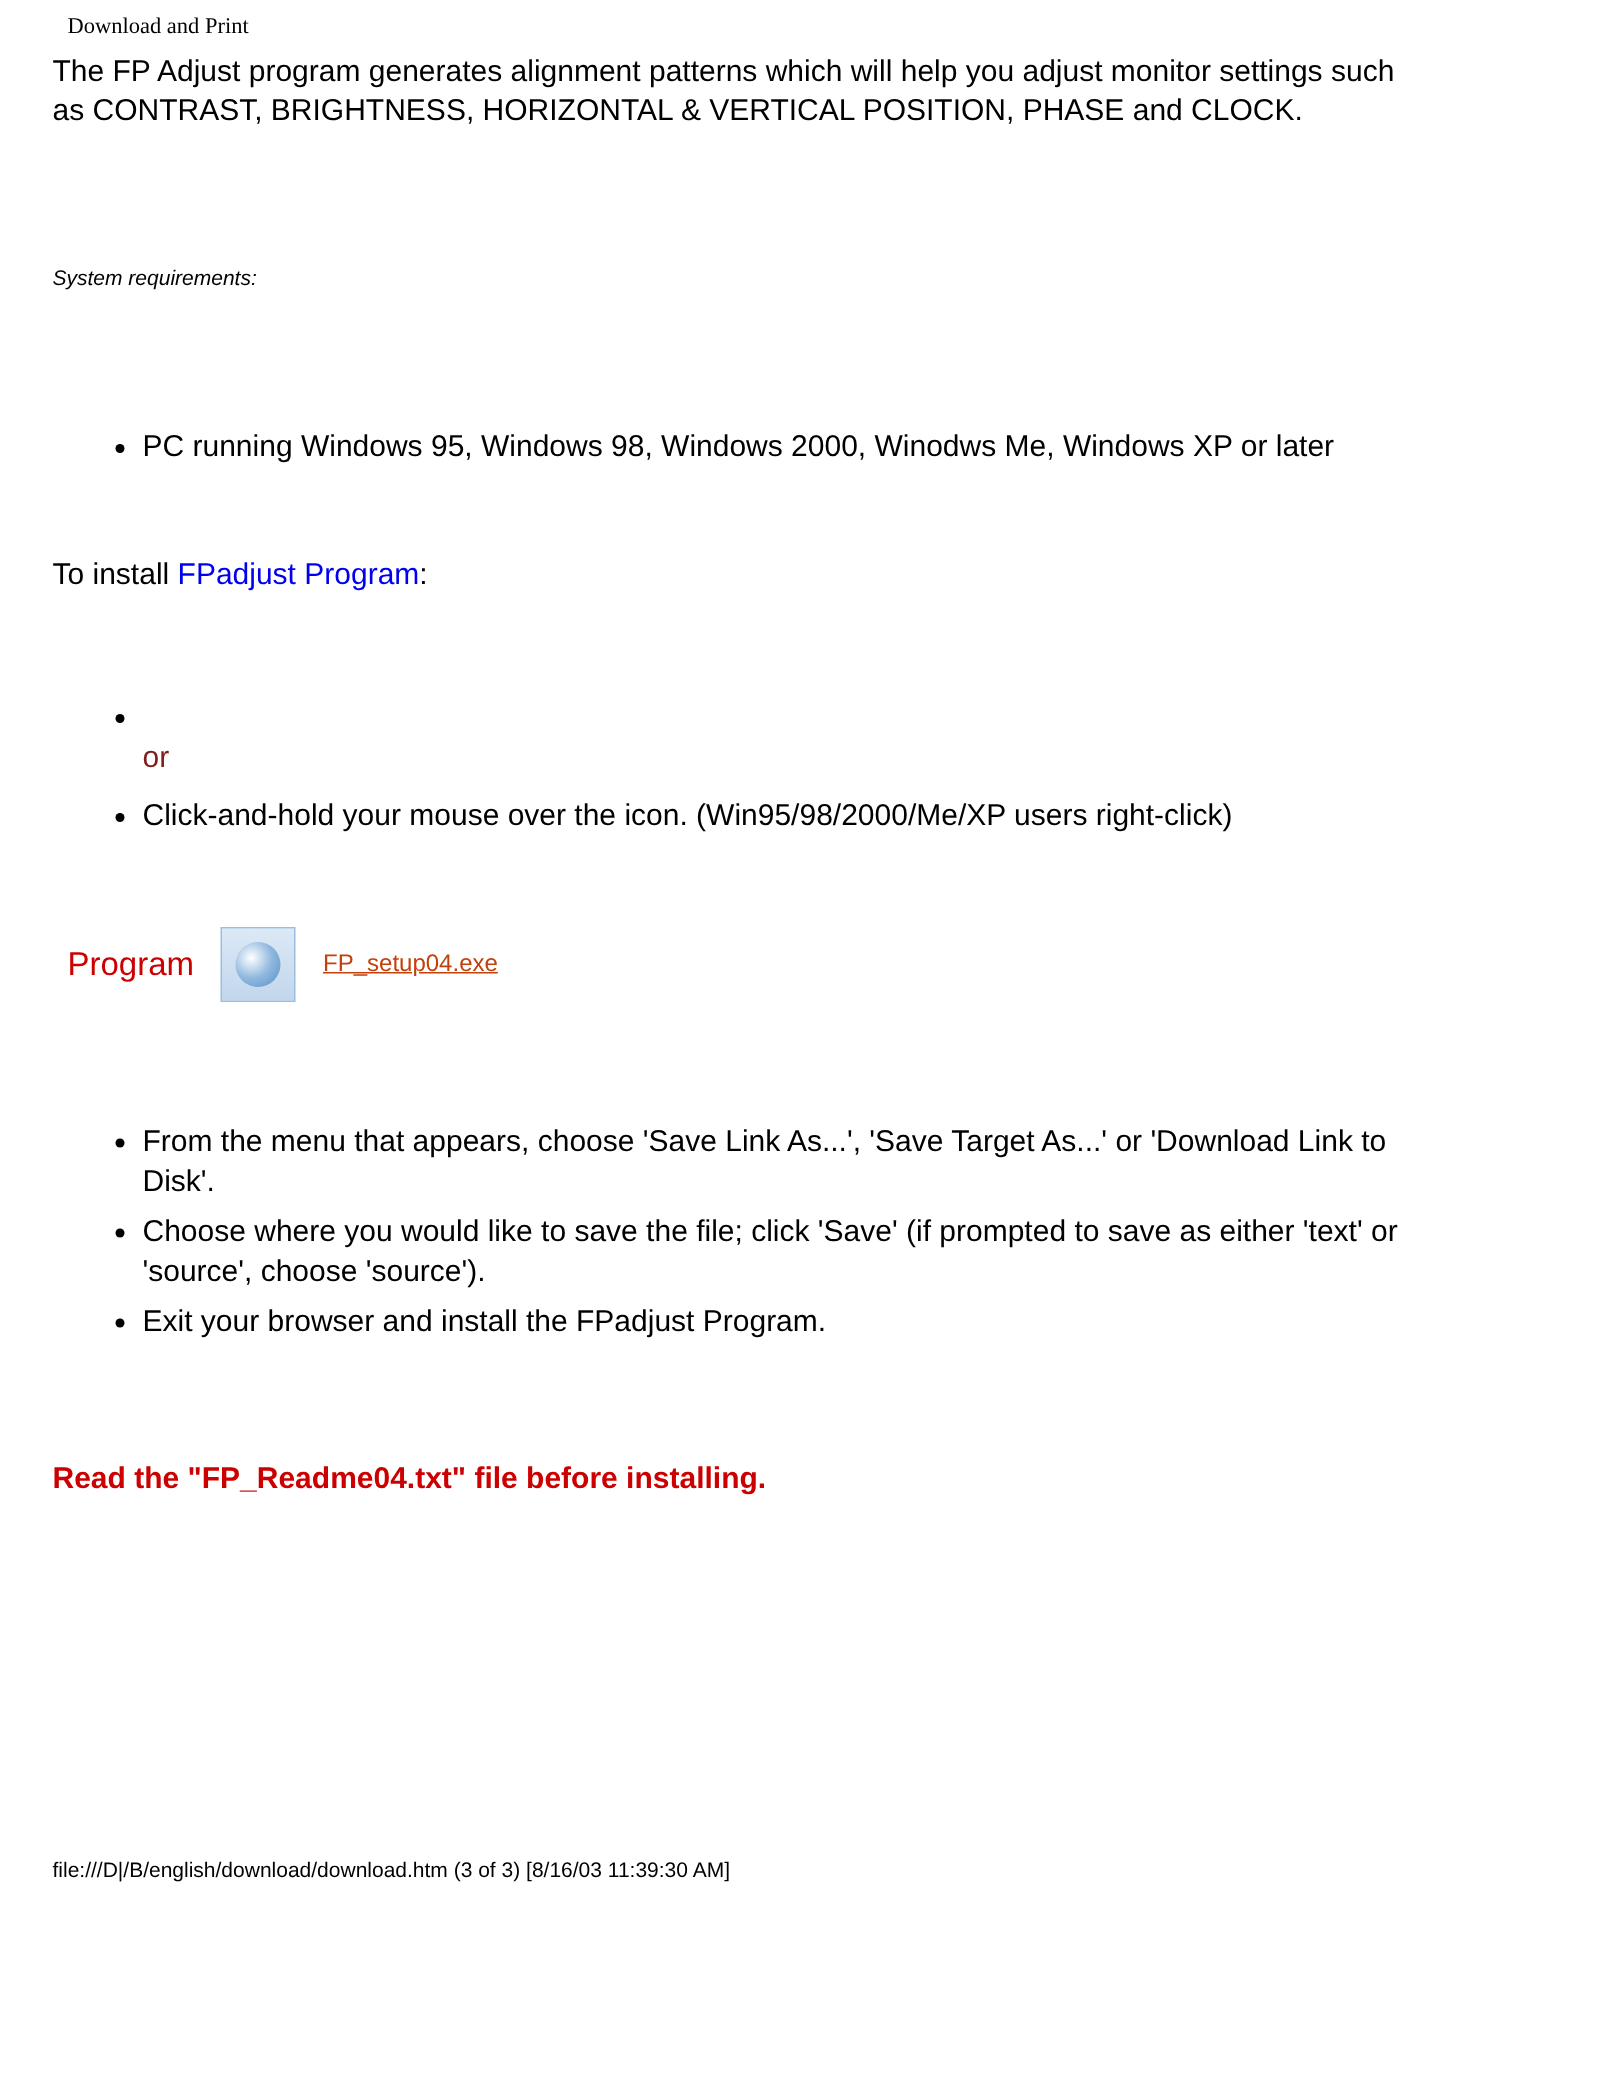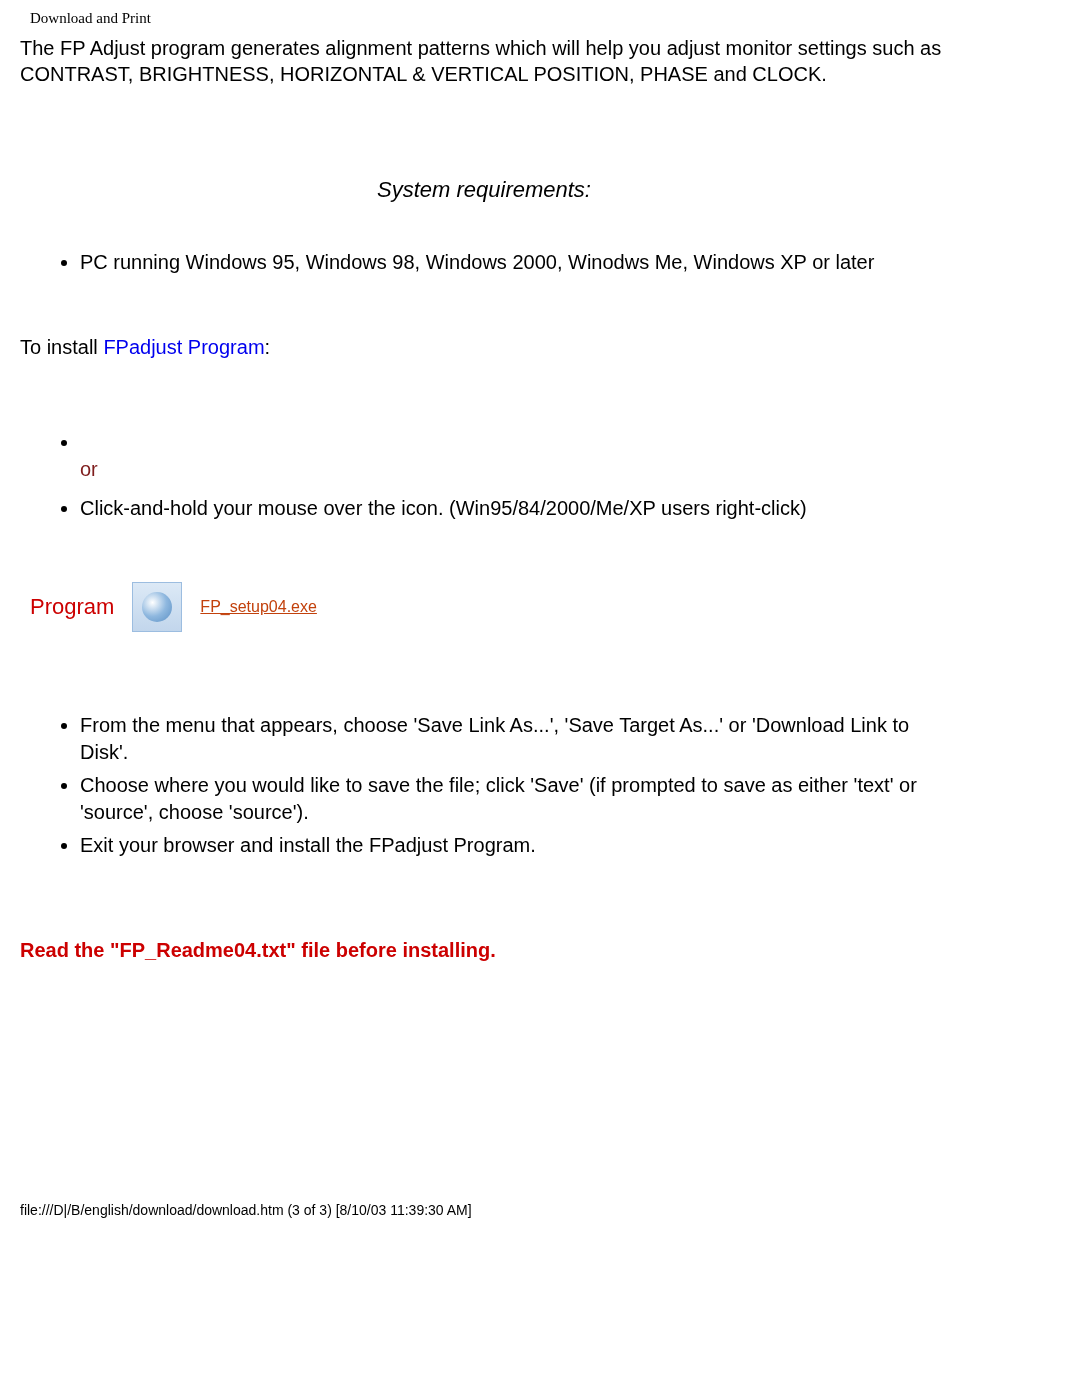--- a/index.html
+++ b/index.html
@@ -4,39 +4,38 @@
 <style>
   html, body {
     margin: 0;
     padding: 0;
     width: 1080px;
     background: #ffffff;
     font-family: Arial, Helvetica, sans-serif;
     color: #000000;
   }
   .page {
-    padding: 10px 20px 20px 20px;
+    padding: 10px 20px 20px 35px;
     box-sizing: border-box;
     width: 968px;
   }
   .header-small {
     font-family: "Times New Roman", Times, serif;
     font-size: 15px;
     margin: 0 0 8px 10px;
   }
   .intro {
     font-size: 20px;
     line-height: 1.3;
     margin: 0 0 90px 0;
   }
   .italic-heading {
     font-style: italic;
-    font-size: 22px;
-    margin: 0 0 26px 0;
-    text-align: center;
+    font-size: 14px;
+    margin: 0 0 72px 0;
   }
   .italic-heading-install {
     font-size: 20px;
     margin: 0 0 50px 0;
   }
   .link-blue {
     color: #0000ee;
   }
   ul.bullets {
     list-style-type: disc;
@@ -125,35 +124,35 @@
 
   <div class="italic-heading-install">
     <span>To install </span><span class="link-blue">FPadjust Program</span><span>:</span>
   </div>
 
   <ul class="bullets">
     <li>
       <br>
       <span class="or-text">or</span>
     </li>
-    <li style="padding-top:6px;">Click-and-hold your mouse over the icon. (Win95/84/2000/Me/XP users right-click)</li>
+    <li style="padding-top:6px;">Click-and-hold your mouse over the icon. (Win95/98/2000/Me/XP users right-click)</li>
   </ul>
 
   <div class="download-row">
     <span class="download-label">Program</span>
     <span class="icon-box">
       <span class="icon-disc"></span>
     </span>
     <a class="file-link">FP_setup04.exe</a>
   </div>
 
   <ul class="bullets tight" style="margin-bottom:0;">
     <li class="first-gap">From the menu that appears, choose 'Save Link As...', 'Save Target As...' or 'Download Link to Disk'.</li>
     <li>Choose where you would like to save the file; click 'Save' (if prompted to save as either 'text' or 'source', choose 'source').</li>
     <li>Exit your browser and install the FPadjust Program.</li>
   </ul>
 
   <div class="readme-warn">Read the "FP_Readme04.txt" file before installing.</div>
 
 
-  <div class="footer-path">file:///D|/B/english/download/download.htm (3 of 3) [8/10/03 11:39:30 AM]</div>
+  <div class="footer-path">file:///D|/B/english/download/download.htm (3 of 3) [8/16/03 11:39:30 AM]</div>
 
 </div>
 
 </body></html>

